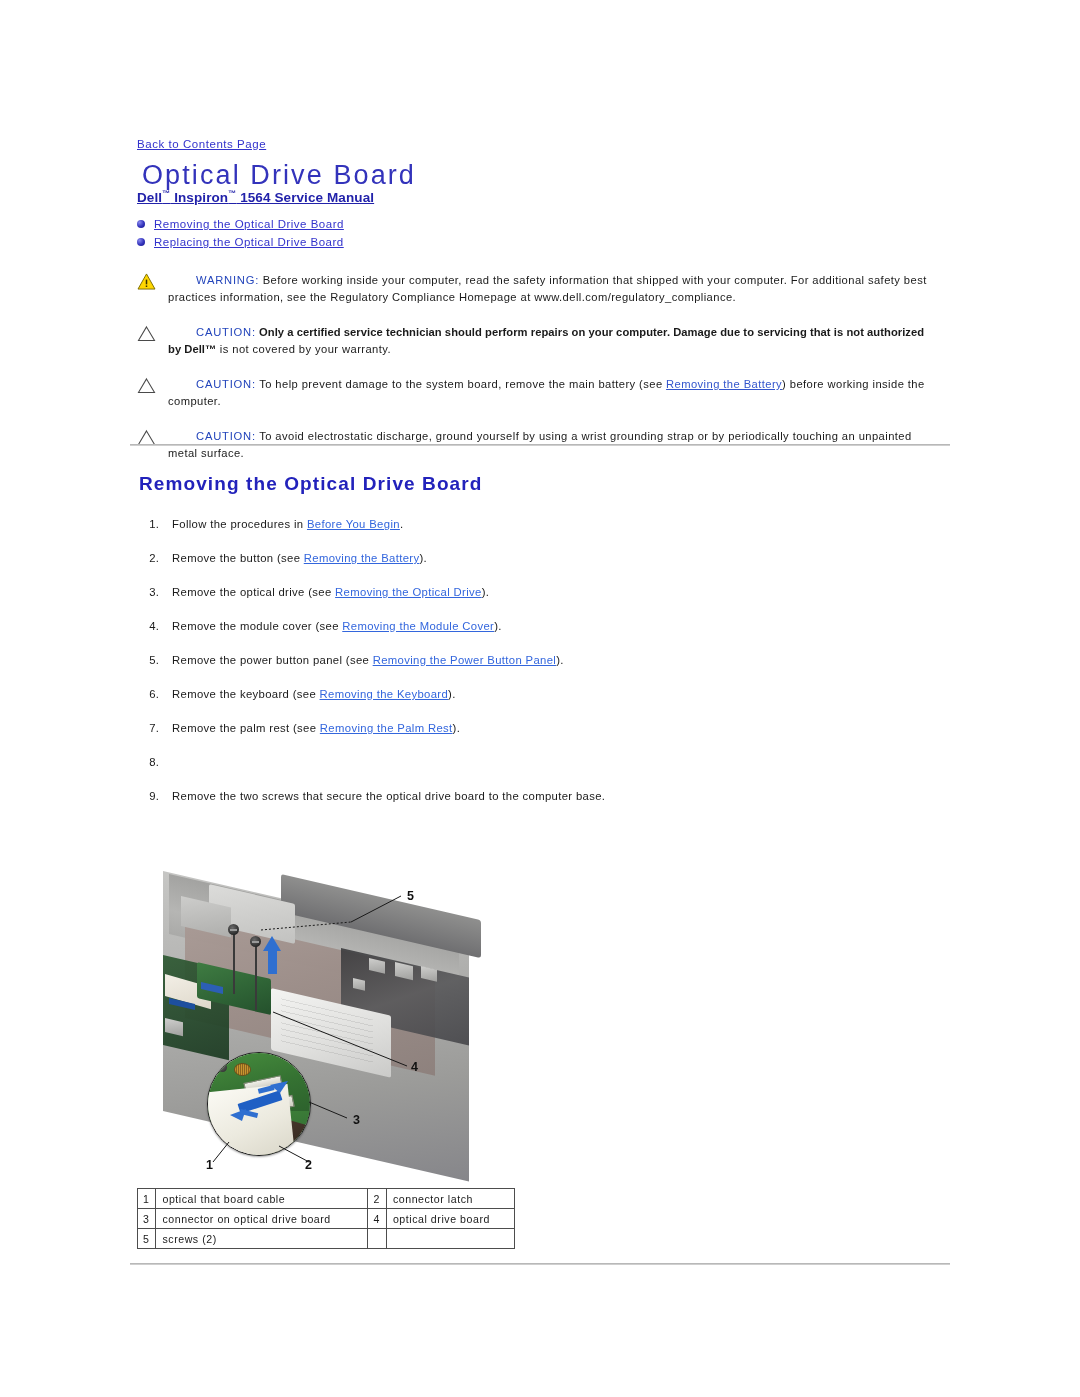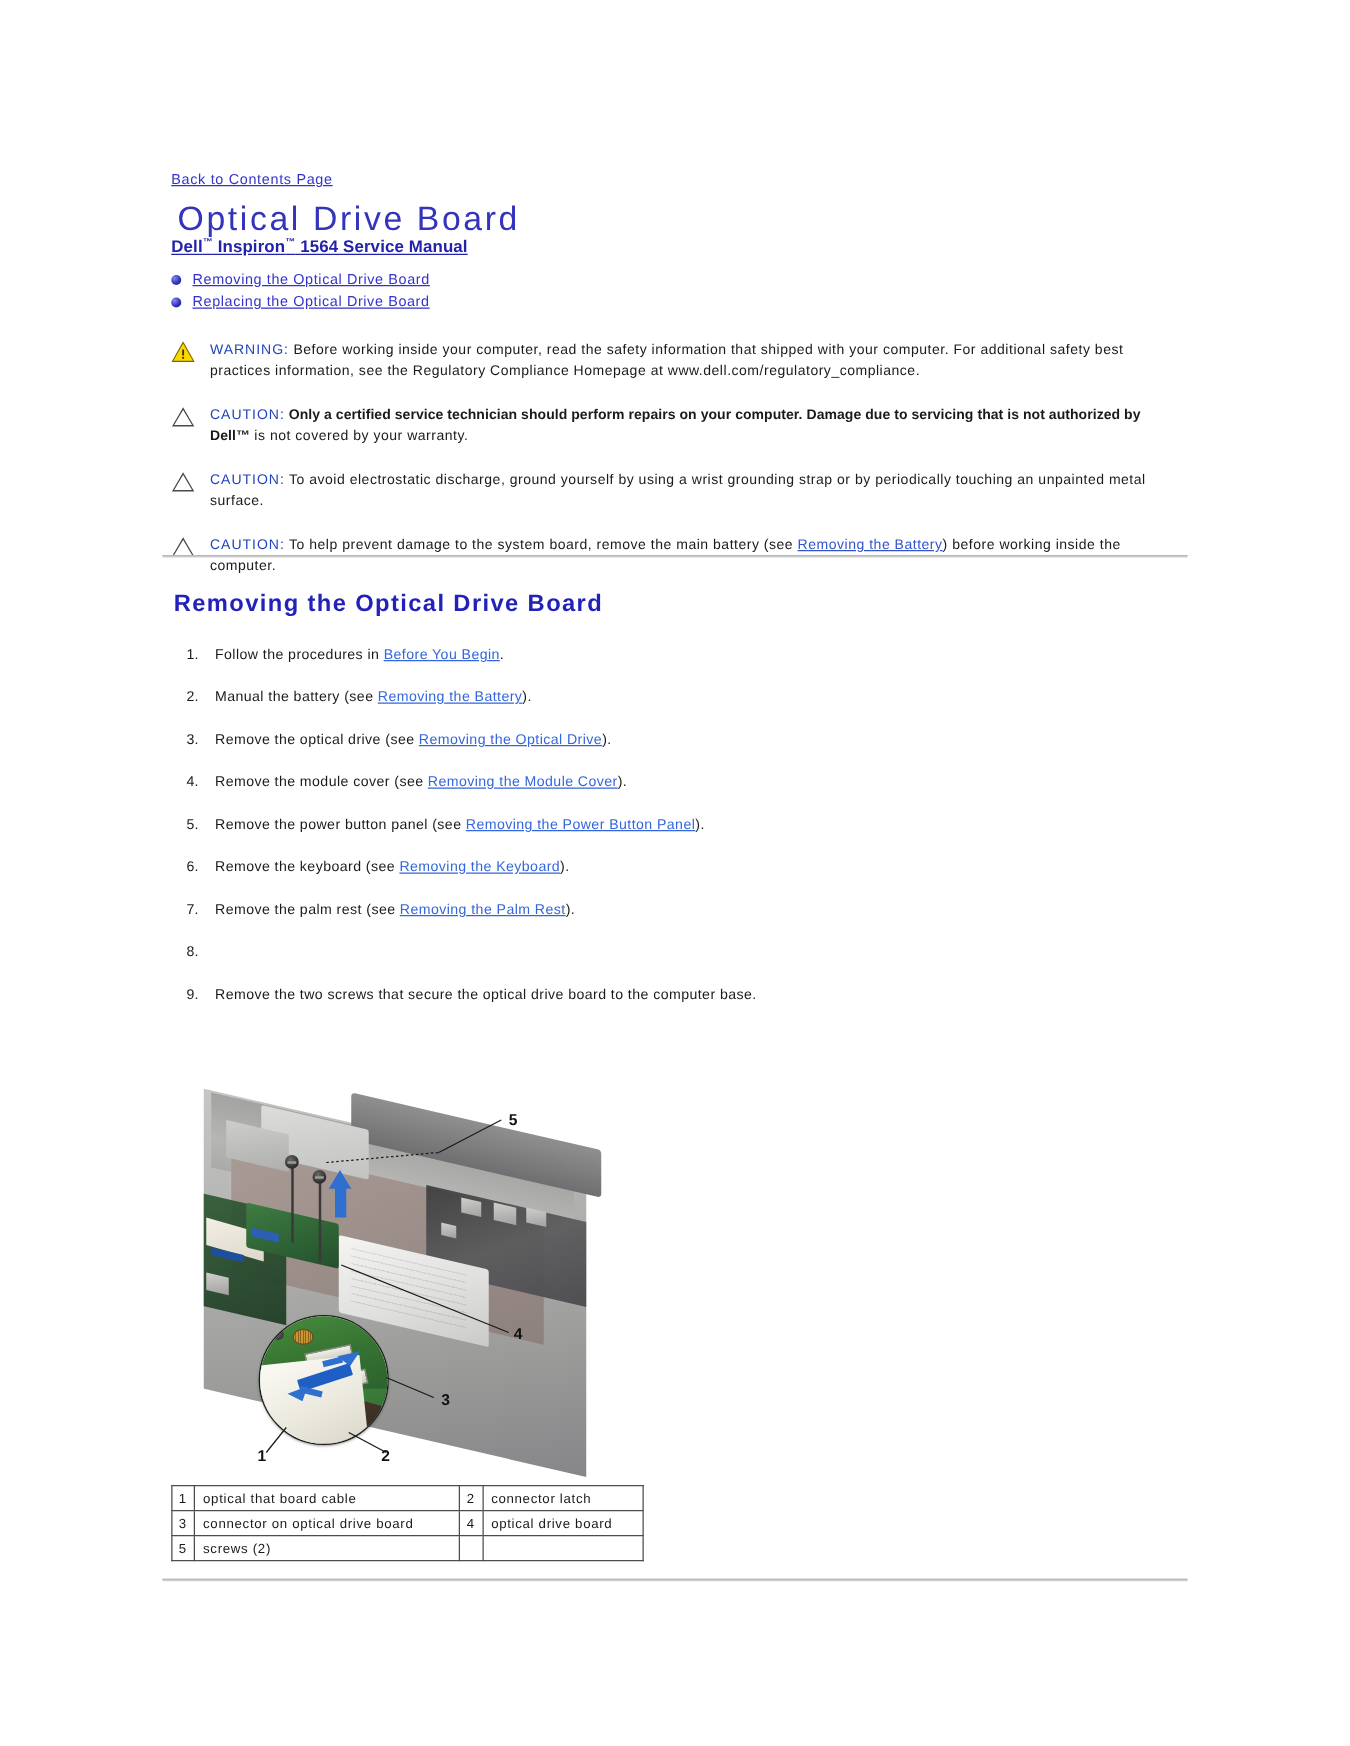--- a/index.html
+++ b/index.html
@@ -98,20 +98,21 @@
     margin: 0;
     font-size: 11.2px;
     line-height: 16.5px;
     letter-spacing: 0.42px;
     color: #1a1a1a;
     text-align: left;
   }
   .notice .lead {
     color: #2244bb;
     letter-spacing: 0.8px;
+    margin-left: 28px;
   }
   .notice .strongtext { font-weight: bold; letter-spacing: 0.05px; }
   .notice a {
     color: #3355cc;
     text-decoration: underline;
     cursor: pointer;
   }
   .tri {
     position: absolute;
     left: 0; top: 1px;
@@ -481,39 +482,39 @@
       <svg class="tri" viewBox="0 0 20 18">
         <polygon points="10,2 18.5,16.5 1.5,16.5" fill="#ffffff" stroke="#4a4a4a" stroke-width="1.1"></polygon>
       </svg>
       <p><span class="lead">CAUTION:</span><span class="strongtext"> Only a certified service technician should perform repairs on your computer. Damage due to servicing that is not authorized by Dell™</span><span> is not covered by your warranty.</span></p>
     </div>
 
     <div class="notice">
       <svg class="tri" viewBox="0 0 20 18">
         <polygon points="10,2 18.5,16.5 1.5,16.5" fill="#ffffff" stroke="#4a4a4a" stroke-width="1.1"></polygon>
       </svg>
-      <p><span class="lead">CAUTION:</span><span> To avoid electrostatic discharge, ground yourself by using a wrist grounding strap or by periodically touching an unpainted metal surface.</span></p>
+      <p><span class="lead">CAUTION:</span><span> To help prevent damage to the system board, remove the main battery (see </span><a>Removing the Battery</a><span>) before working inside the computer.</span></p>
     </div>
 
     <div class="notice">
       <svg class="tri" viewBox="0 0 20 18">
         <polygon points="10,2 18.5,16.5 1.5,16.5" fill="#ffffff" stroke="#4a4a4a" stroke-width="1.1"></polygon>
       </svg>
-      <p><span class="lead">CAUTION:</span><span> To help prevent damage to the system board, remove the main battery (see </span><a>Removing the Battery</a><span>) before working inside the computer.</span></p>
+      <p><span class="lead">CAUTION:</span><span> To avoid electrostatic discharge, ground yourself by using a wrist grounding strap or by periodically touching an unpainted metal surface.</span></p>
     </div>
 
   </div>
 
   <div class="hr" id="hr-top"></div>
 
   <div class="section-head">Removing the Optical Drive Board</div>
 
   <div class="steps">
     <div class="step"><span class="num">1.</span><span>Follow the procedures in </span><a>Before You Begin</a><span>.</span></div>
-    <div class="step"><span class="num">2.</span><span>Manual the battery (see </span><a>Removing the Battery</a><span>).</span></div>
+    <div class="step"><span class="num">2.</span><span>Remove the button (see </span><a>Removing the Battery</a><span>).</span></div>
     <div class="step"><span class="num">3.</span><span>Remove the optical drive (see </span><a>Removing the Optical Drive</a><span>).</span></div>
     <div class="step"><span class="num">4.</span><span>Remove the module cover (see </span><a>Removing the Module Cover</a><span>).</span></div>
     <div class="step"><span class="num">5.</span><span>Remove the power button panel (see </span><a>Removing the Power Button Panel</a><span>).</span></div>
     <div class="step"><span class="num">6.</span><span>Remove the keyboard (see </span><a>Removing the Keyboard</a><span>).</span></div>
     <div class="step"><span class="num">7.</span><span>Remove the palm rest (see </span><a>Removing the Palm Rest</a><span>).</span></div>
     <div class="step"><span class="num">8.</span></div>
     <div class="step"><span class="num">9.</span><span>Remove the two screws that secure the optical drive board to the computer base.</span></div>
   </div>
 
   <div class="figure">

